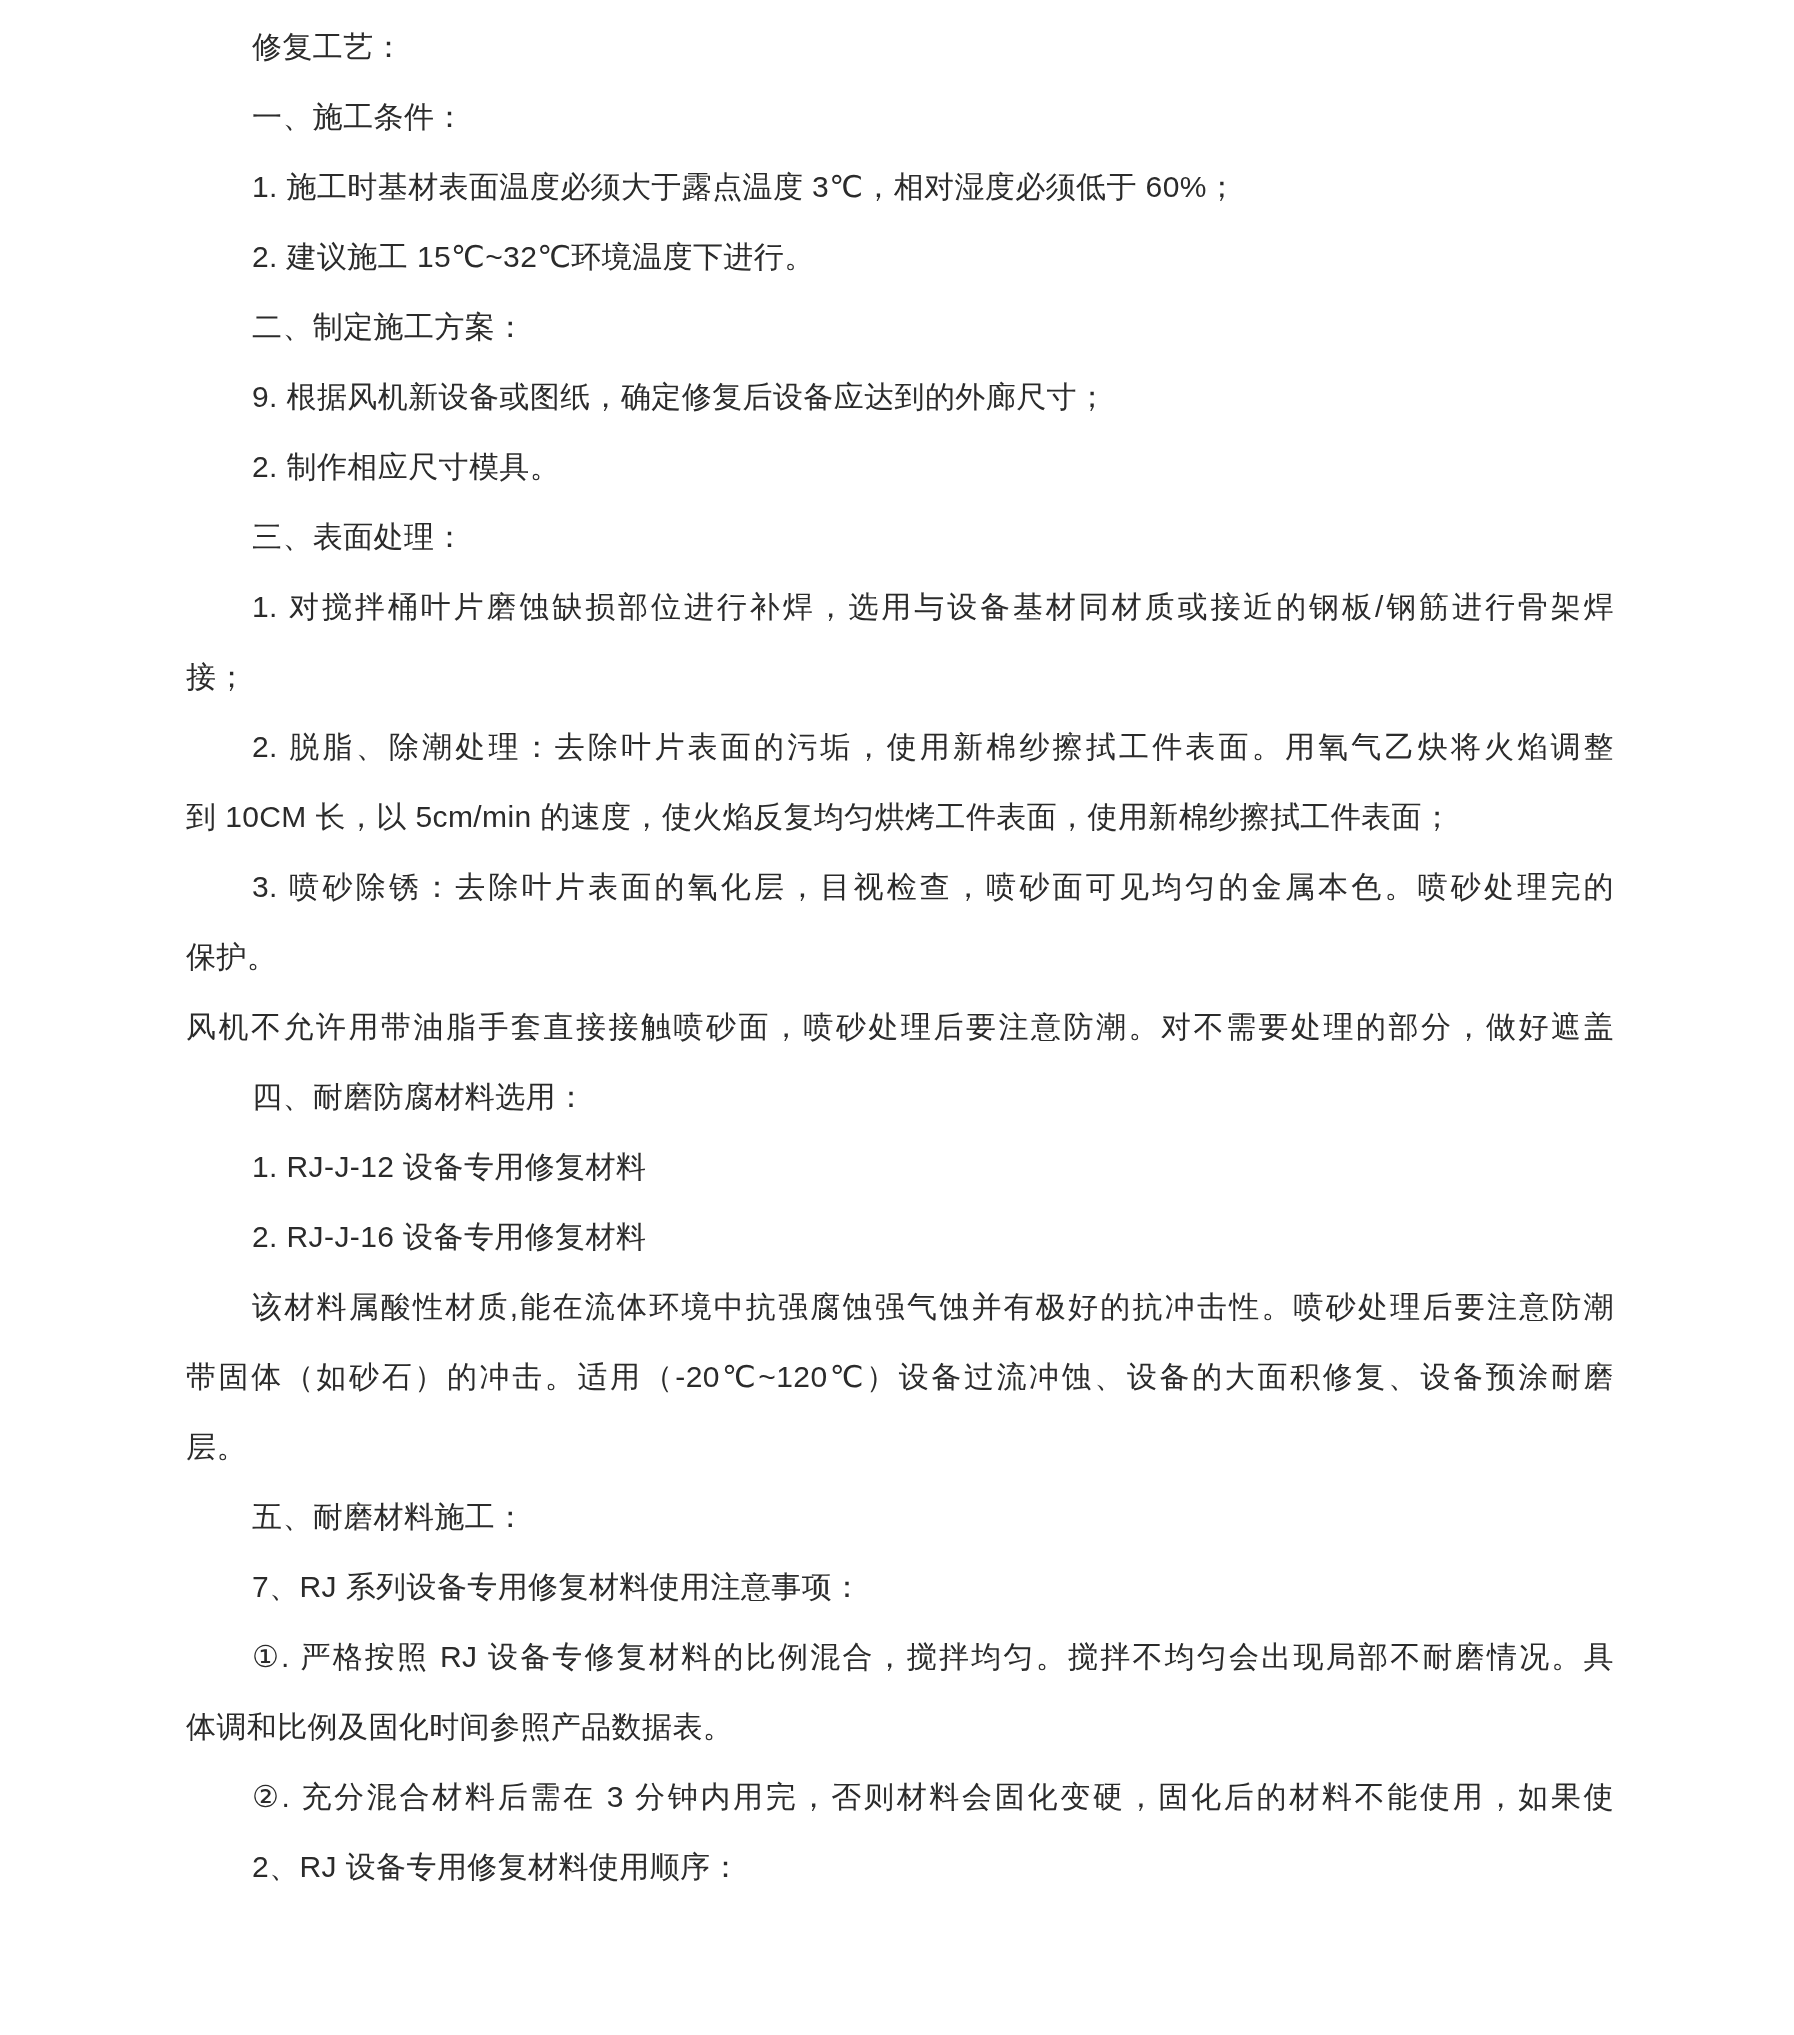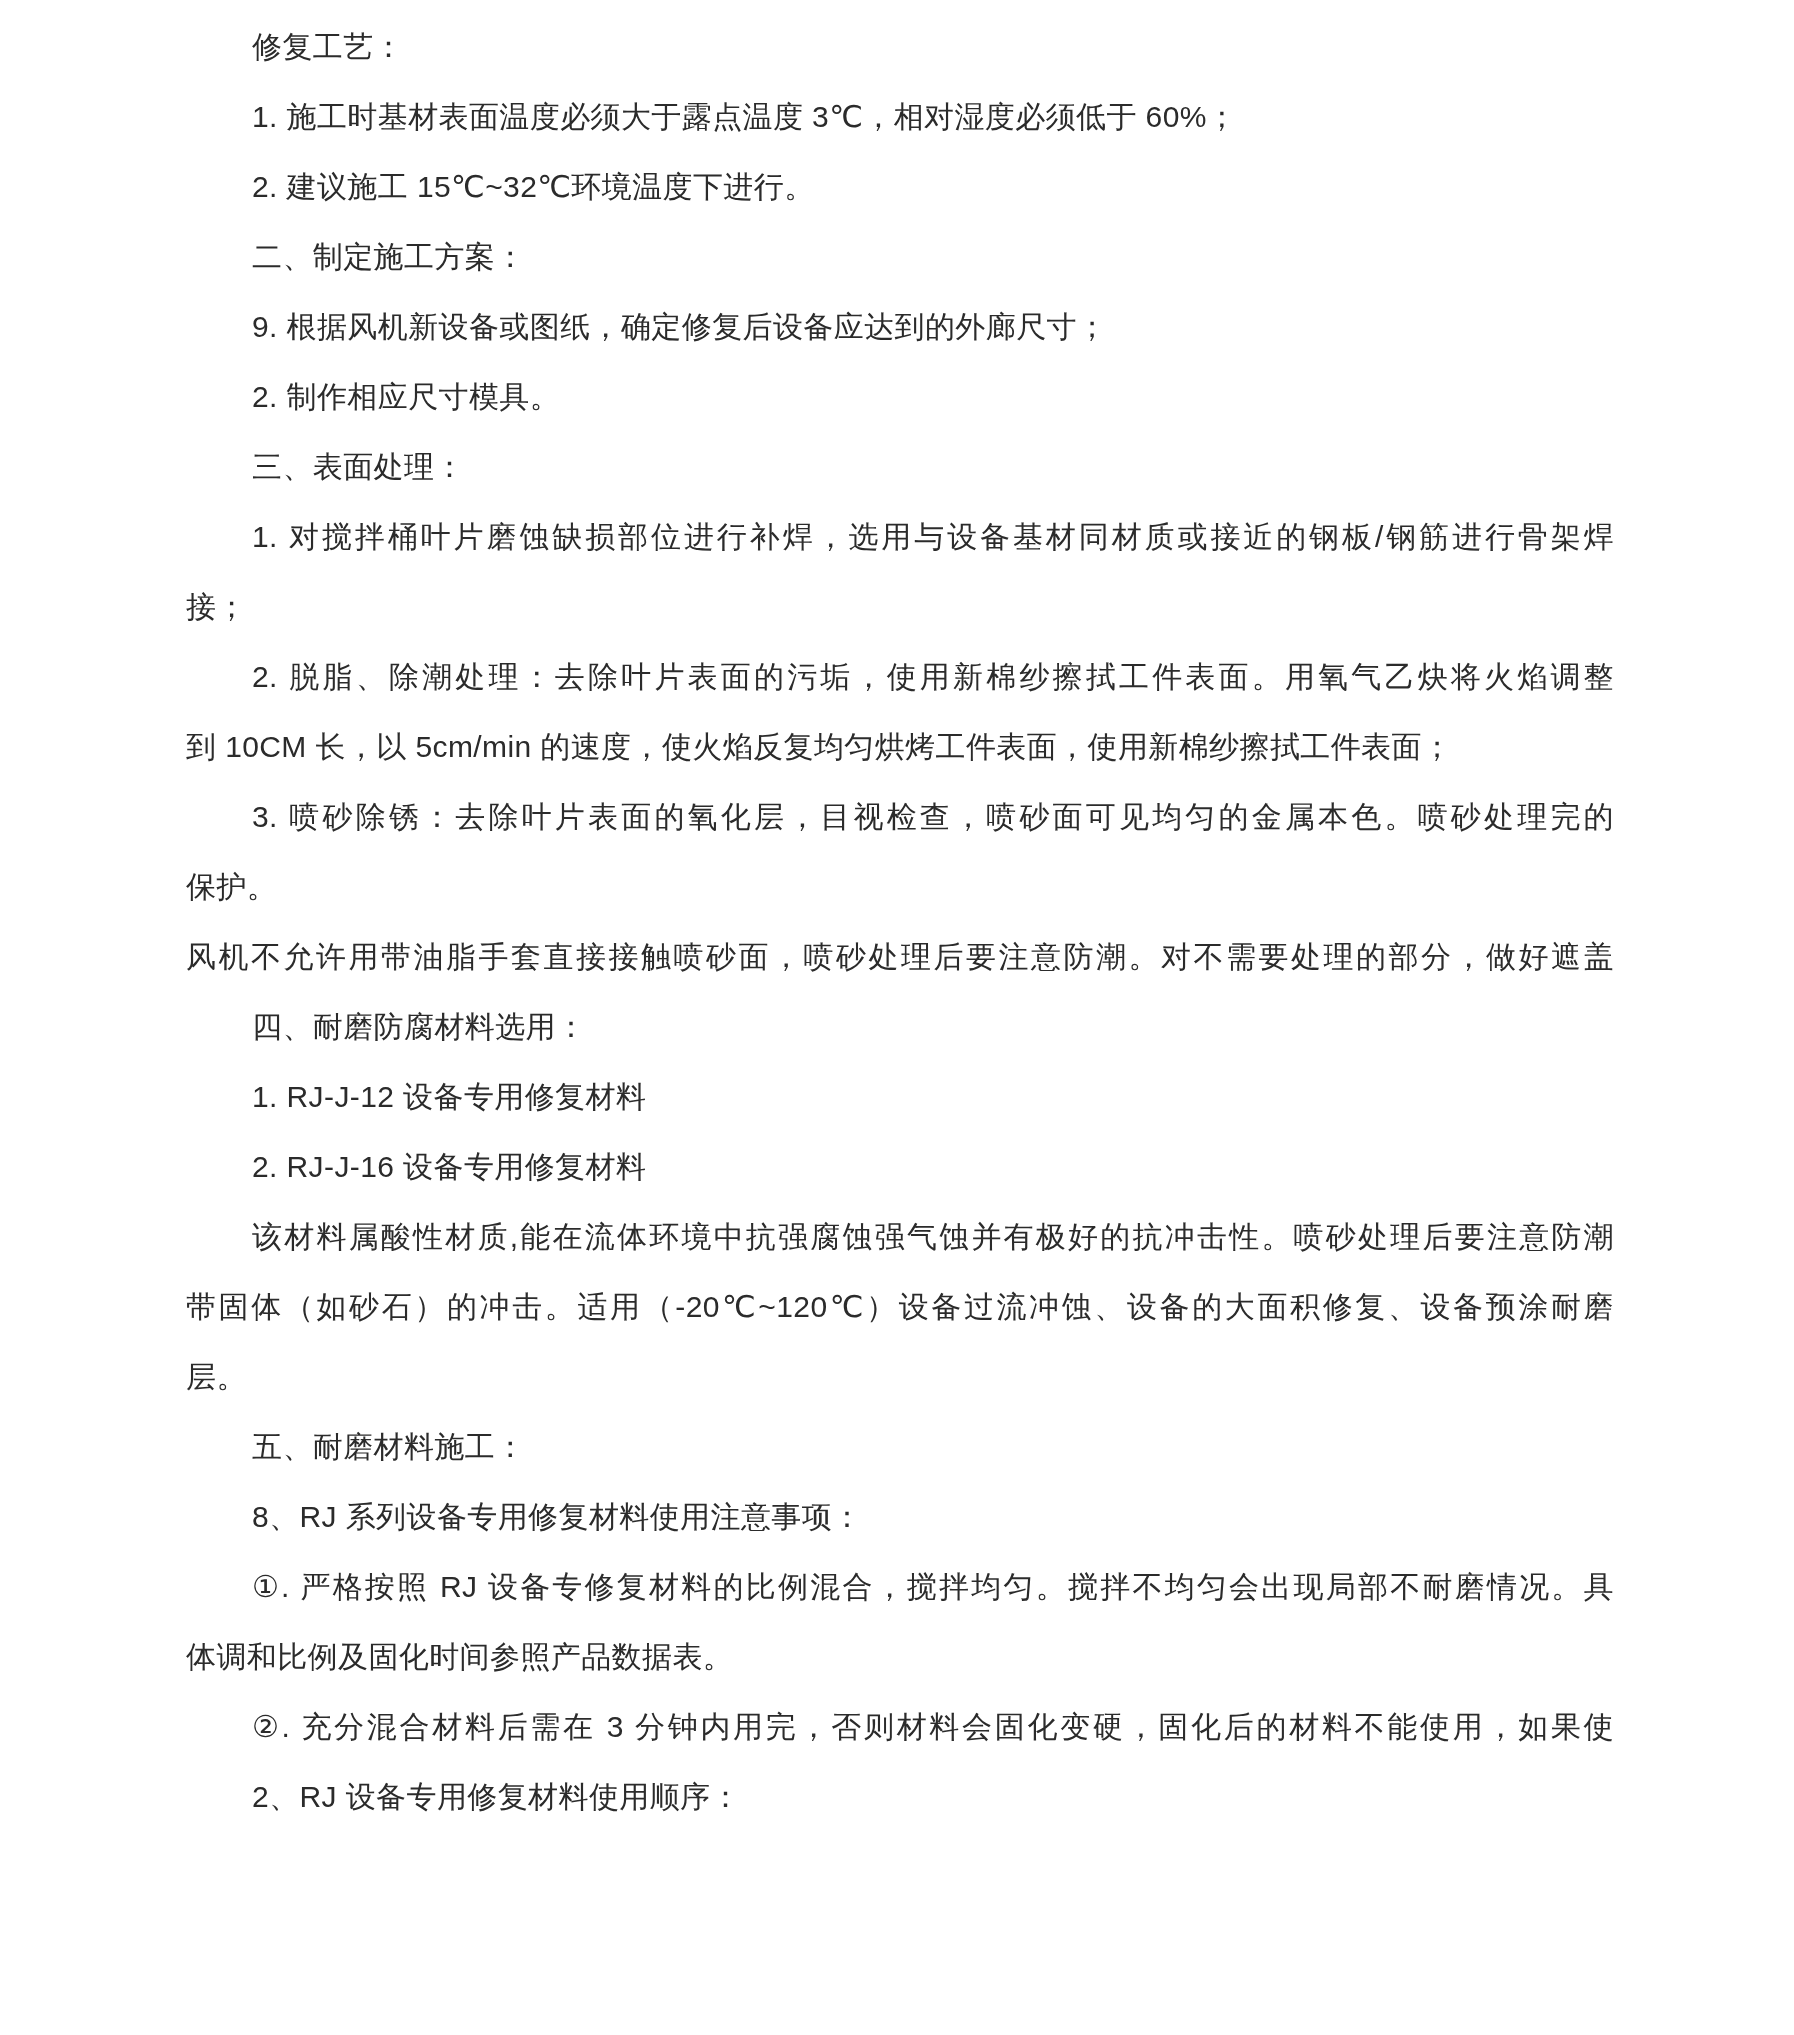--- a/index.html
+++ b/index.html
@@ -43,40 +43,41 @@
     text-align-last: justify;
     text-justify: inter-character;
   }
 </style>
 </head>
 <body style="background: rgb(255, 255, 255);">
 
 <div class="page">
   <div class="doc" id="doc" style="color: rgb(43, 43, 43);">
       <div class="line ind">修复工艺：</div>
+      <div class="line ind">一、施工条件：</div>
       <div class="line ind">1. 施工时基材表面温度必须大于露点温度 3℃，相对湿度必须低于 60%；</div>
       <div class="line ind">2. 建议施工 15℃~32℃环境温度下进行。</div>
       <div class="line ind">二、制定施工方案：</div>
       <div class="line ind">9. 根据风机新设备或图纸，确定修复后设备应达到的外廊尺寸；</div>
       <div class="line ind">2. 制作相应尺寸模具。</div>
       <div class="line ind">三、表面处理：</div>
       <div class="line ind just">1.  对搅拌桶叶片磨蚀缺损部位进行补焊，选用与设备基材同材质或接近的钢板/钢筋进行骨架焊</div>
       <div class="line">接；</div>
       <div class="line ind just">2.  脱脂、除潮处理：去除叶片表面的污垢，使用新棉纱擦拭工件表面。用氧气乙炔将火焰调整</div>
       <div class="line">到 10CM 长，以 5cm/min 的速度，使火焰反复均匀烘烤工件表面，使用新棉纱擦拭工件表面；</div>
       <div class="line ind just">3.  喷砂除锈：去除叶片表面的氧化层，目视检查，喷砂面可见均匀的金属本色。喷砂处理完的</div>
       <div class="line">保护。</div>
       <div class="line just">风机不允许用带油脂手套直接接触喷砂面，喷砂处理后要注意防潮。对不需要处理的部分，做好遮盖</div>
       <div class="line ind">四、耐磨防腐材料选用：</div>
       <div class="line ind">1. RJ-J-12 设备专用修复材料</div>
       <div class="line ind">2. RJ-J-16 设备专用修复材料</div>
       <div class="line ind just">该材料属酸性材质,能在流体环境中抗强腐蚀强气蚀并有极好的抗冲击性。喷砂处理后要注意防潮</div>
       <div class="line just">带固体（如砂石）的冲击。适用（-20℃~120℃）设备过流冲蚀、设备的大面积修复、设备预涂耐磨</div>
       <div class="line">层。</div>
       <div class="line ind">五、耐磨材料施工：</div>
-      <div class="line ind">8、RJ 系列设备专用修复材料使用注意事项：</div>
+      <div class="line ind">7、RJ 系列设备专用修复材料使用注意事项：</div>
       <div class="line ind just">①. 严格按照 RJ 设备专修复材料的比例混合，搅拌均匀。搅拌不均匀会出现局部不耐磨情况。具</div>
       <div class="line">体调和比例及固化时间参照产品数据表。</div>
       <div class="line ind just">②. 充分混合材料后需在 3 分钟内用完，否则材料会固化变硬，固化后的材料不能使用，如果使</div>
       <div class="line ind">2、RJ 设备专用修复材料使用顺序：</div>
     </div>
 </div>
 
 
 </body></html>

